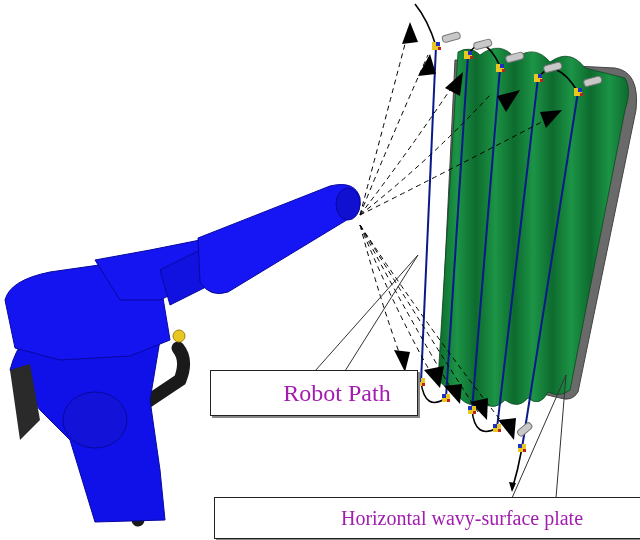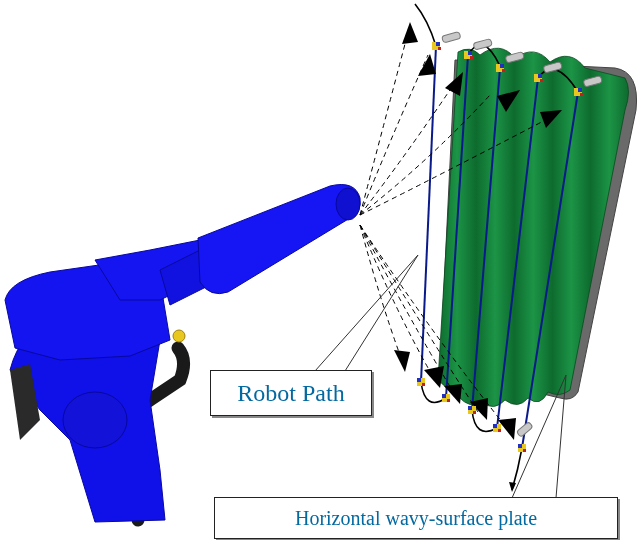--- a/index.html
+++ b/index.html
@@ -1,23 +1,24 @@
 <!DOCTYPE html>
 <html><head>
   <meta charset="utf-8">
   <style>
     html, body { margin: 0; padding: 0; background: #ffffff; }
     body { width: 640px; height: 540px; position: relative; overflow: hidden; font-family: "Liberation Serif", "DejaVu Serif", serif; }
     #scene { position: absolute; left: 0; top: 0; width: 640px; height: 540px; }
     .callout {
       position: absolute; background: #ffffff; border: 1px solid #222;
-      box-shadow: 2px 2px 0 #888; color: #0369a1;
+      box-shadow: 2px 2px 0 #888; color: #a21caf;
       font-family: "Liberation Serif", "DejaVu Serif", serif;
       display: flex; align-items: center; justify-content: center;
       white-space: nowrap;
+      padding-left: 46px;
     }
     #callout-robot-path { left: 210px; top: 370px; width: 160px; height: 44px; font-size: 24px; }
     #callout-plate { left: 214px; top: 497px; width: 402px; height: 40px; font-size: 20px; }
   </style>
 </head>
 <body>
 
 <svg id="scene" viewBox="0 0 640 540" xmlns="http://www.w3.org/2000/svg">
   <defs>
     <linearGradient id="greenGrad" x1="0" y1="0" x2="1" y2="0">

